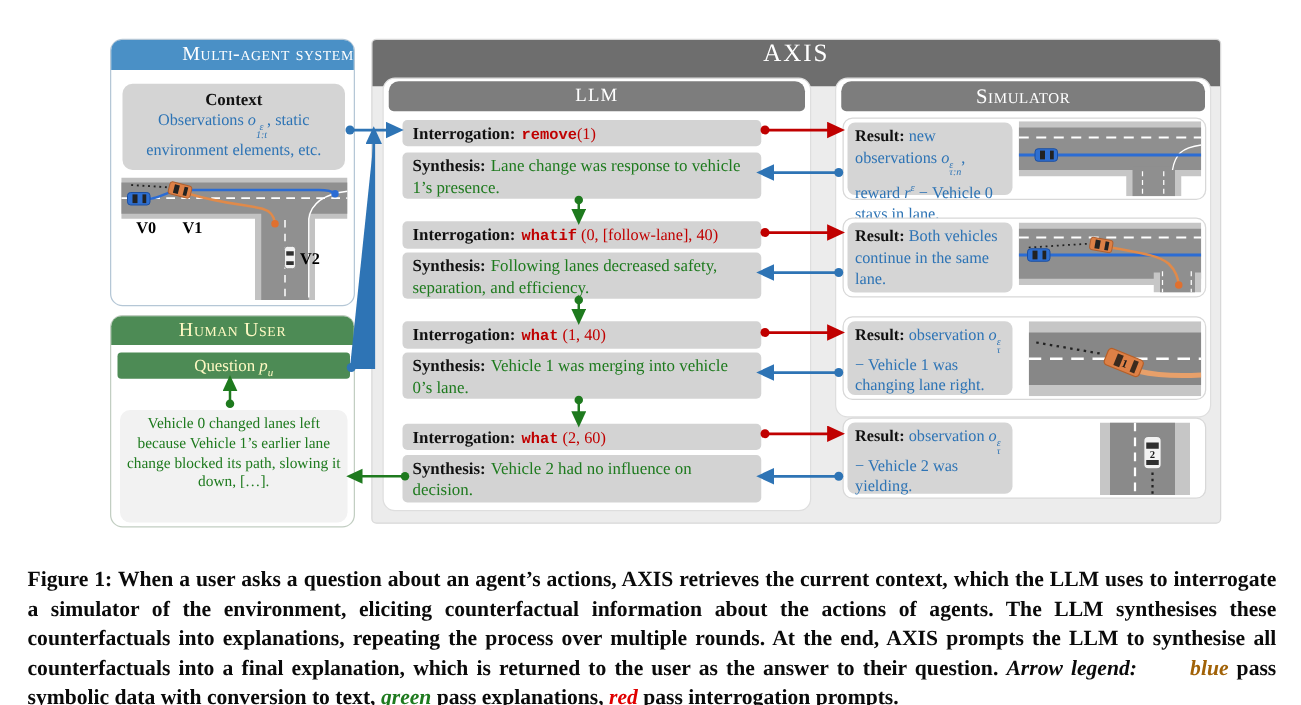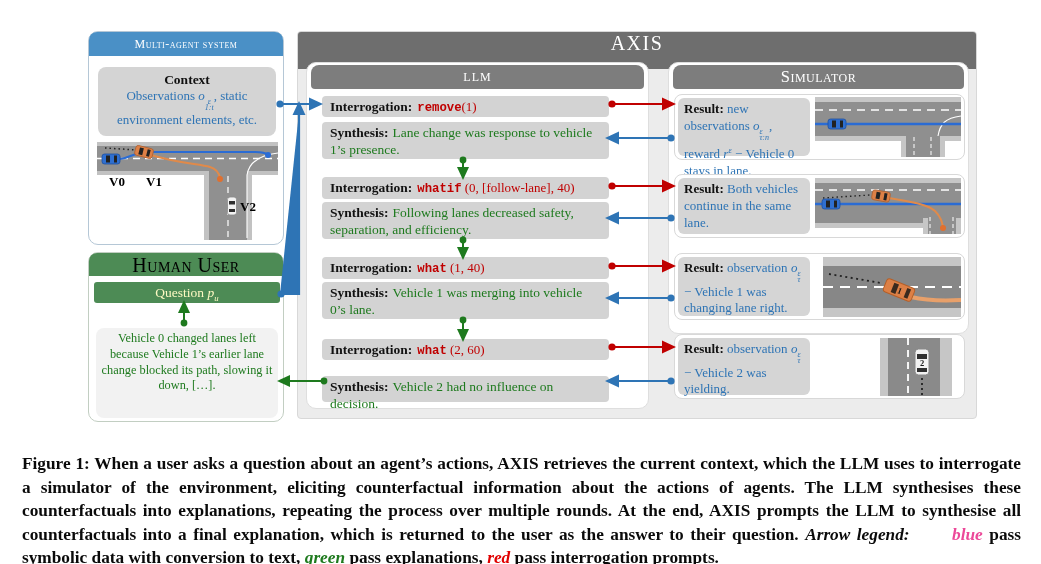--- a/index.html
+++ b/index.html
@@ -5,53 +5,53 @@
 <style>
   html,body{margin:0;padding:0;background:#fff;}
   *{box-sizing:border-box;}
   .fig{position:relative;width:1041px;height:564px;background:#fff;
        font-family:"Liberation Serif",serif;color:#111;overflow:hidden;}
 
   
   .mas-box{position:absolute;left:88px;top:31px;width:196px;height:214px;
            background:#fff;border:1.5px solid #b5c7d6;border-radius:10px;}
   .mas-header{position:absolute;left:0;right:0;top:0;height:24px;background:#4a90c6;
-              border-radius:8px 8px 0 0;color:#fff;text-align:center;line-height:24px;
-              font-variant:small-caps;font-size:12px;letter-spacing:.5px;}
+              border-radius:8px 8px 0 0;color:#fff;text-align:right;line-height:24px;
+              font-variant:small-caps;font-size:16px;letter-spacing:.5px;}
   .context-box{position:absolute;left:9px;top:35px;width:178px;height:69px;background:#d4d4d4;
                border-radius:8px;text-align:center;padding-top:5px;}
   .context-title{font-weight:bold;font-size:13.5px;}
   .context-body{font-size:13px;line-height:16.5px;color:#2e74b5;padding:0 6px;}
   .mas-road{position:absolute;left:8px;top:110px;}
 
   
   .hu-box{position:absolute;left:88px;top:252px;width:196px;height:170px;
           background:#fff;border:1.5px solid #c2cec2;border-radius:10px;}
   .hu-header{position:absolute;left:0;right:0;top:0;height:23px;background:#4d8b55;
-             border-radius:8px 8px 0 0;color:#000000;text-align:center;line-height:24px;
-             font-variant:small-caps;font-size:20px;letter-spacing:.5px;}
+             border-radius:8px 8px 0 0;color:#fef9c3;text-align:center;line-height:24px;
+             font-variant:small-caps;font-size:16px;letter-spacing:.5px;}
   .question-bar{position:absolute;left:5px;top:29px;width:186px;height:21px;background:#4d8b55;
                 border-radius:3px;color:#fef9c3;text-align:center;line-height:21px;font-size:13.5px;}
   .final-box{position:absolute;left:7px;top:75px;width:182px;height:90px;background:#f2f2f2;
              border-radius:8px;text-align:center;padding-top:3px;}
   .final-title{font-weight:bold;font-size:13.5px;}
   .final-body{font-size:12.3px;line-height:15.8px;color:#1e7a1e;padding:0 5px;}
 
   
   .axis-box{position:absolute;left:297px;top:31px;width:680px;height:388px;
             background:#ececec;border:1px solid #d8d8d8;border-radius:4px;}
   .axis-header{position:absolute;left:0;right:0;top:0;height:37px;background:#6e6e6e;
                border-radius:3px 3px 0 0;color:#fff;text-align:center;line-height:23px;
                font-size:20px;letter-spacing:1.5px;}
   .col{position:absolute;background:#fff;border:1px solid #dedede;border-radius:10px;}
   .llm-col{left:8px;top:30px;width:343px;height:347px;}
   .sim-col{left:370px;top:30px;width:301px;height:272px;}
   .col-header{position:absolute;left:4px;top:2px;right:4px;height:24px;background:#7d7d7d;
               border-radius:8px 8px 4px 4px;color:#fff;text-align:center;line-height:24px;}
-  .llm-col .col-header{font-size:12px;letter-spacing:1px;}
+  .llm-col .col-header{font-size:15px;letter-spacing:1px;}
   .sim-col .col-header{font-variant:small-caps;font-size:16.5px;letter-spacing:.5px;}
 
   
   .lbox{position:absolute;left:15px;width:287px;background:#d3d3d3;border-radius:4px;
         font-size:13.5px;padding:1px 8px;}
   .lbox b{color:#111;}
   .lbox code{font-family:"Liberation Mono",monospace;font-weight:bold;color:#c00000;
              font-size:12.3px;margin-left:5px;}
   .lbox .args{color:#c00000;font-size:13px;}
   .lbox .syn{color:#1e7a1e;margin-left:4px;}
@@ -75,21 +75,21 @@
   sub.m{font-size:.65em;font-style:italic;}
   i.v{font-style:italic;}
 
   
   .arrows{position:absolute;left:0;top:0;pointer-events:none;}
 
   
   .caption{position:absolute;left:22px;top:452px;width:999px;font-weight:bold;
            font-size:17.3px;line-height:23.6px;text-align:justify;color:#0a0a0a;}
   .caption .al{font-style:italic;}
-  .caption .cblue{font-style:italic;color:#ec4899;margin-left:36px;}
+  .caption .cblue{font-style:italic;color:#a16207;margin-left:36px;}
   .caption .cgreen{font-style:italic;color:#1e7a1e;}
   .caption .cred{font-style:italic;color:#e00000;}
 
   svg text{font-family:"Liberation Serif",serif;}
 </style>
 </head>
 <body>
 
 <div class="fig">
 
@@ -149,21 +149,21 @@
 
     <div class="col llm-col">
       <div class="col-header">LLM</div>
       <div class="lbox ibox" style="top:33px;height:21px;"><b>Interrogation:</b><code>remove</code><span class="args">(1)</span></div>
       <div class="lbox sbox" style="top:59px;height:37px;"><b>Synthesis:</b><span class="syn">Lane change was response to vehicle 1’s presence.</span></div>
       <div class="lbox ibox" style="top:114px;height:22px;line-height:20px;"><b>Interrogation:</b><code>whatif</code><span class="args"> (0, [follow-lane], 40)</span></div>
       <div class="lbox sbox" style="top:139px;height:37px;"><b>Synthesis:</b><span class="syn">Following lanes decreased safety, separation, and efficiency.</span></div>
       <div class="lbox ibox" style="top:194px;height:22px;line-height:20px;"><b>Interrogation:</b><code>what</code><span class="args"> (1, 40)</span></div>
       <div class="lbox sbox" style="top:219px;height:37px;"><b>Synthesis:</b><span class="syn">Vehicle 1 was merging into vehicle 0’s lane.</span></div>
       <div class="lbox ibox" style="top:276px;height:21px;"><b>Interrogation:</b><code>what</code><span class="args"> (2, 60)</span></div>
-      <div class="lbox sbox" style="top:301px;height:26px;margin-top:12px;"><b>Synthesis:</b><span class="syn">Vehicle 2 had no influence on decision.</span></div>
+      <div class="lbox sbox" style="top:301px;height:38px;"><b>Synthesis:</b><span class="syn">Vehicle 2 had no influence on decision.</span></div>
     </div>
 
     <div class="col sim-col">
       <div class="col-header">Simulator</div>
 
       <div class="srow" style="top:31px;height:66px;">
         <div class="rtext"><b>Result:</b> <span class="blu"><span>new observations </span><i class="v">o</i><span class="ss">
                 <span>ε</span>
                 <span>τ:n</span>
               </span><span>, reward </span><i class="v">r</i><sup class="m">ε</sup><span> − Vehicle 0 stays in lane.</span></span></div>

